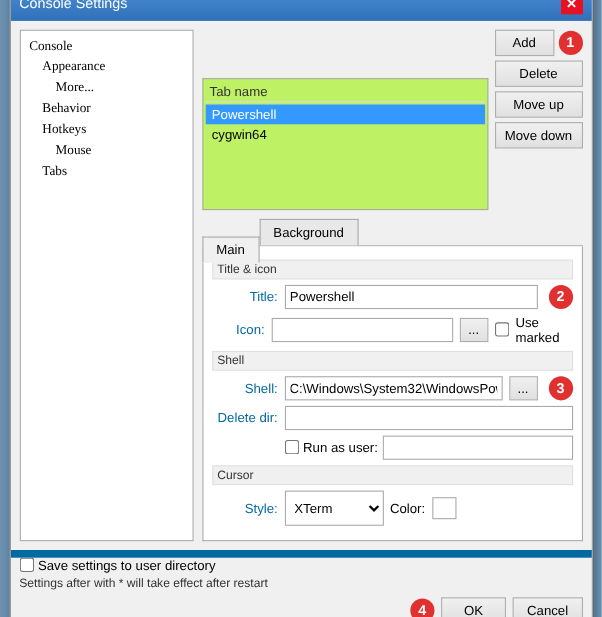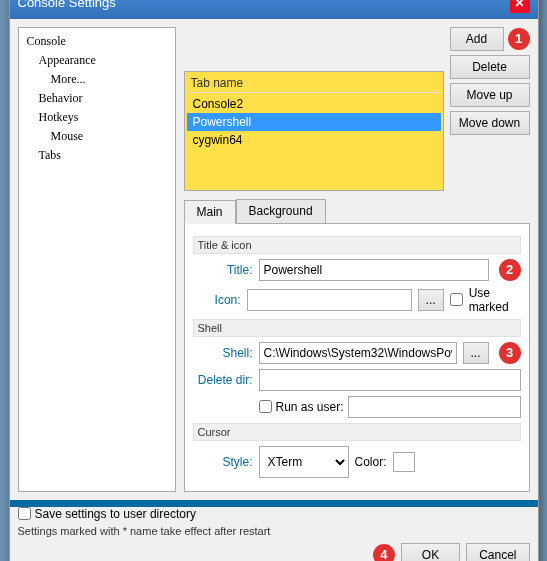--- a/index.html
+++ b/index.html
@@ -68,21 +68,21 @@
       flex-direction: column;
       gap: 6px;
     }
     .tabs-section {
       display: flex;
       gap: 6px;
     }
     .tab-list {
       flex: 1;
       border: 1px solid #aaa;
-      background: #fde047;
+      background: #bef264;
       padding: 2px;
       min-height: 120px;
       margin-top: 44px;
     }
     .tab-name-header {
       padding: 2px 4px;
       font-size: 12px;
       color: #333;
       border-bottom: 1px solid #ddd;
       margin-bottom: 2px;
@@ -137,21 +137,21 @@
       border: 1px solid #aaa;
       border-bottom: none;
       background: #e8e8e8;
       cursor: pointer;
       font-size: 12px;
     }
     .settings-tab.active {
       background: #f0f0f0;
       border-bottom: 1px solid #f0f0f0;
       position: relative;
-      top: 1px;
+      top: 16px;
     }
     .settings-content {
       border: 1px solid #aaa;
       border-top: none;
       background: white;
       padding: 8px;
     }
     .form-row {
       display: flex;
       align-items: center;
@@ -268,21 +268,20 @@
       <div class="tree-item level-1">Hotkeys</div>
       <div class="tree-item level-2">Mouse</div>
       <div class="tree-item level-1">Tabs</div>
     </div>
 
     <div class="right-panel">
 
       <div class="tabs-section">
         <div class="tab-list">
           <div class="tab-name-header">Tab name</div>
-          <div class="tab-item">Console2</div>
           <div class="tab-item selected">Powershell</div>
           <div class="tab-item">cygwin64</div>
         </div>
         <div class="button-column">
           <div class="btn-add-row">
             <button class="btn" style="flex:1">Add</button>
             <span class="badge">1</span>
           </div>
           <button class="btn">Delete</button>
           <button class="btn">Move up</button>
@@ -342,20 +341,20 @@
         </div>
       </div>
     </div>
   </div>
 
   <div class="bottom-section">
     <label class="checkbox-label">
       <input type="checkbox" style="">
       <span>Save settings to user directory</span>
     </label>
-    <div class="status-text">Settings marked with * name take effect after restart</div>
+    <div class="status-text">Settings after with * will take effect after restart</div>
   </div>
   <div class="bottom-buttons">
     <span class="badge">4</span>
     <button class="btn-ok">OK</button>
     <button class="btn-cancel">Cancel</button>
   </div>
 </div>
 
 </body></html>

